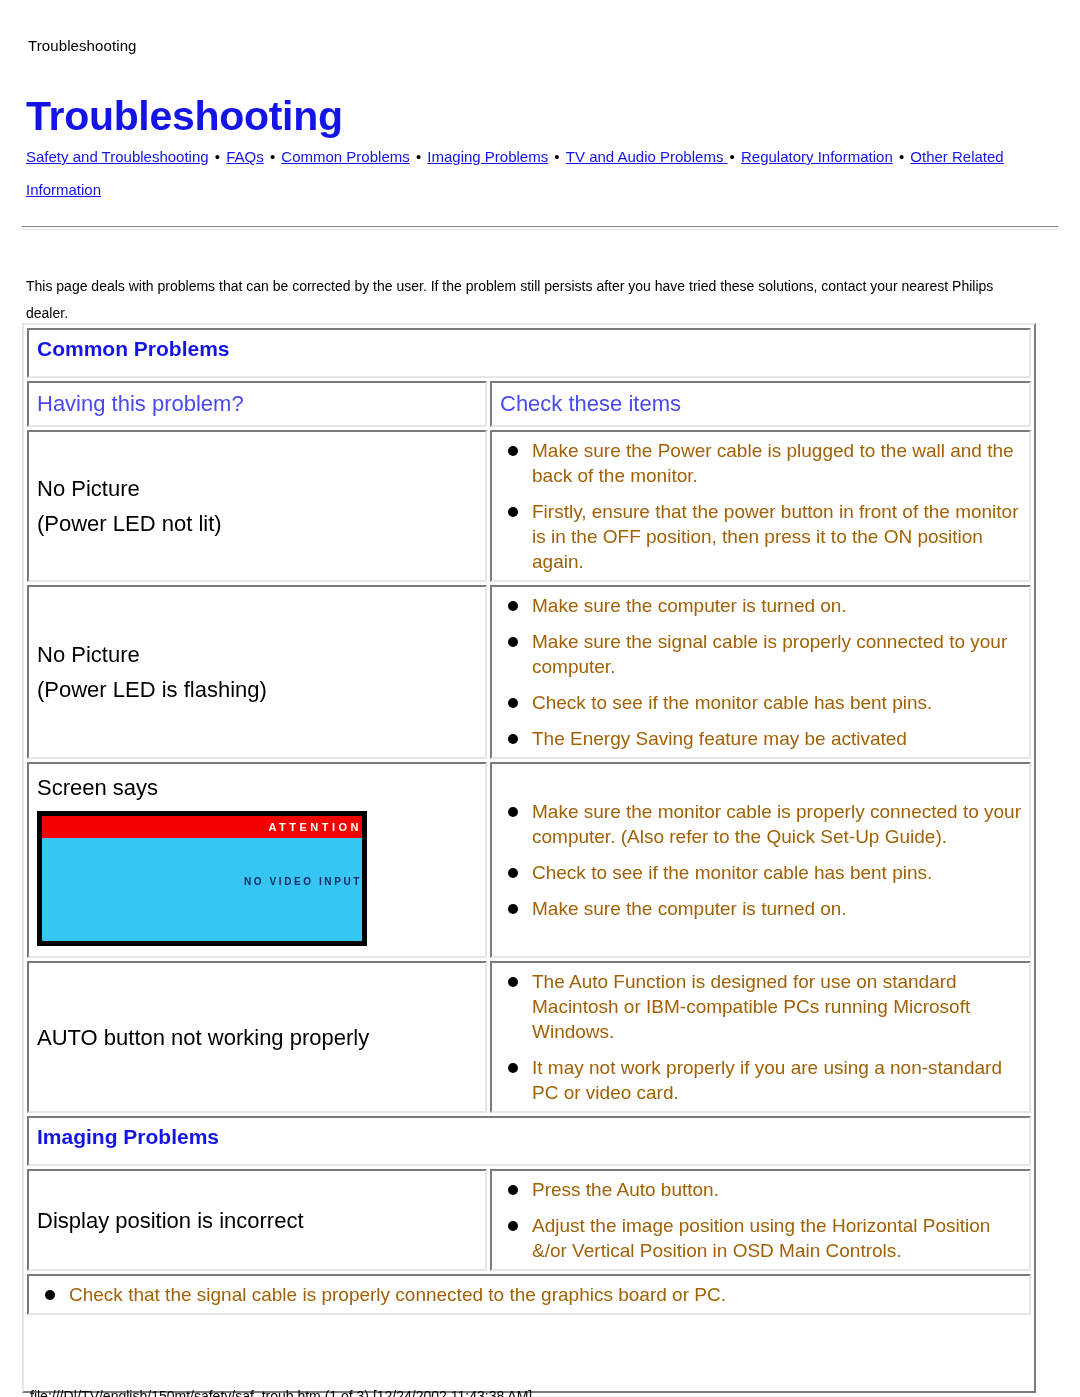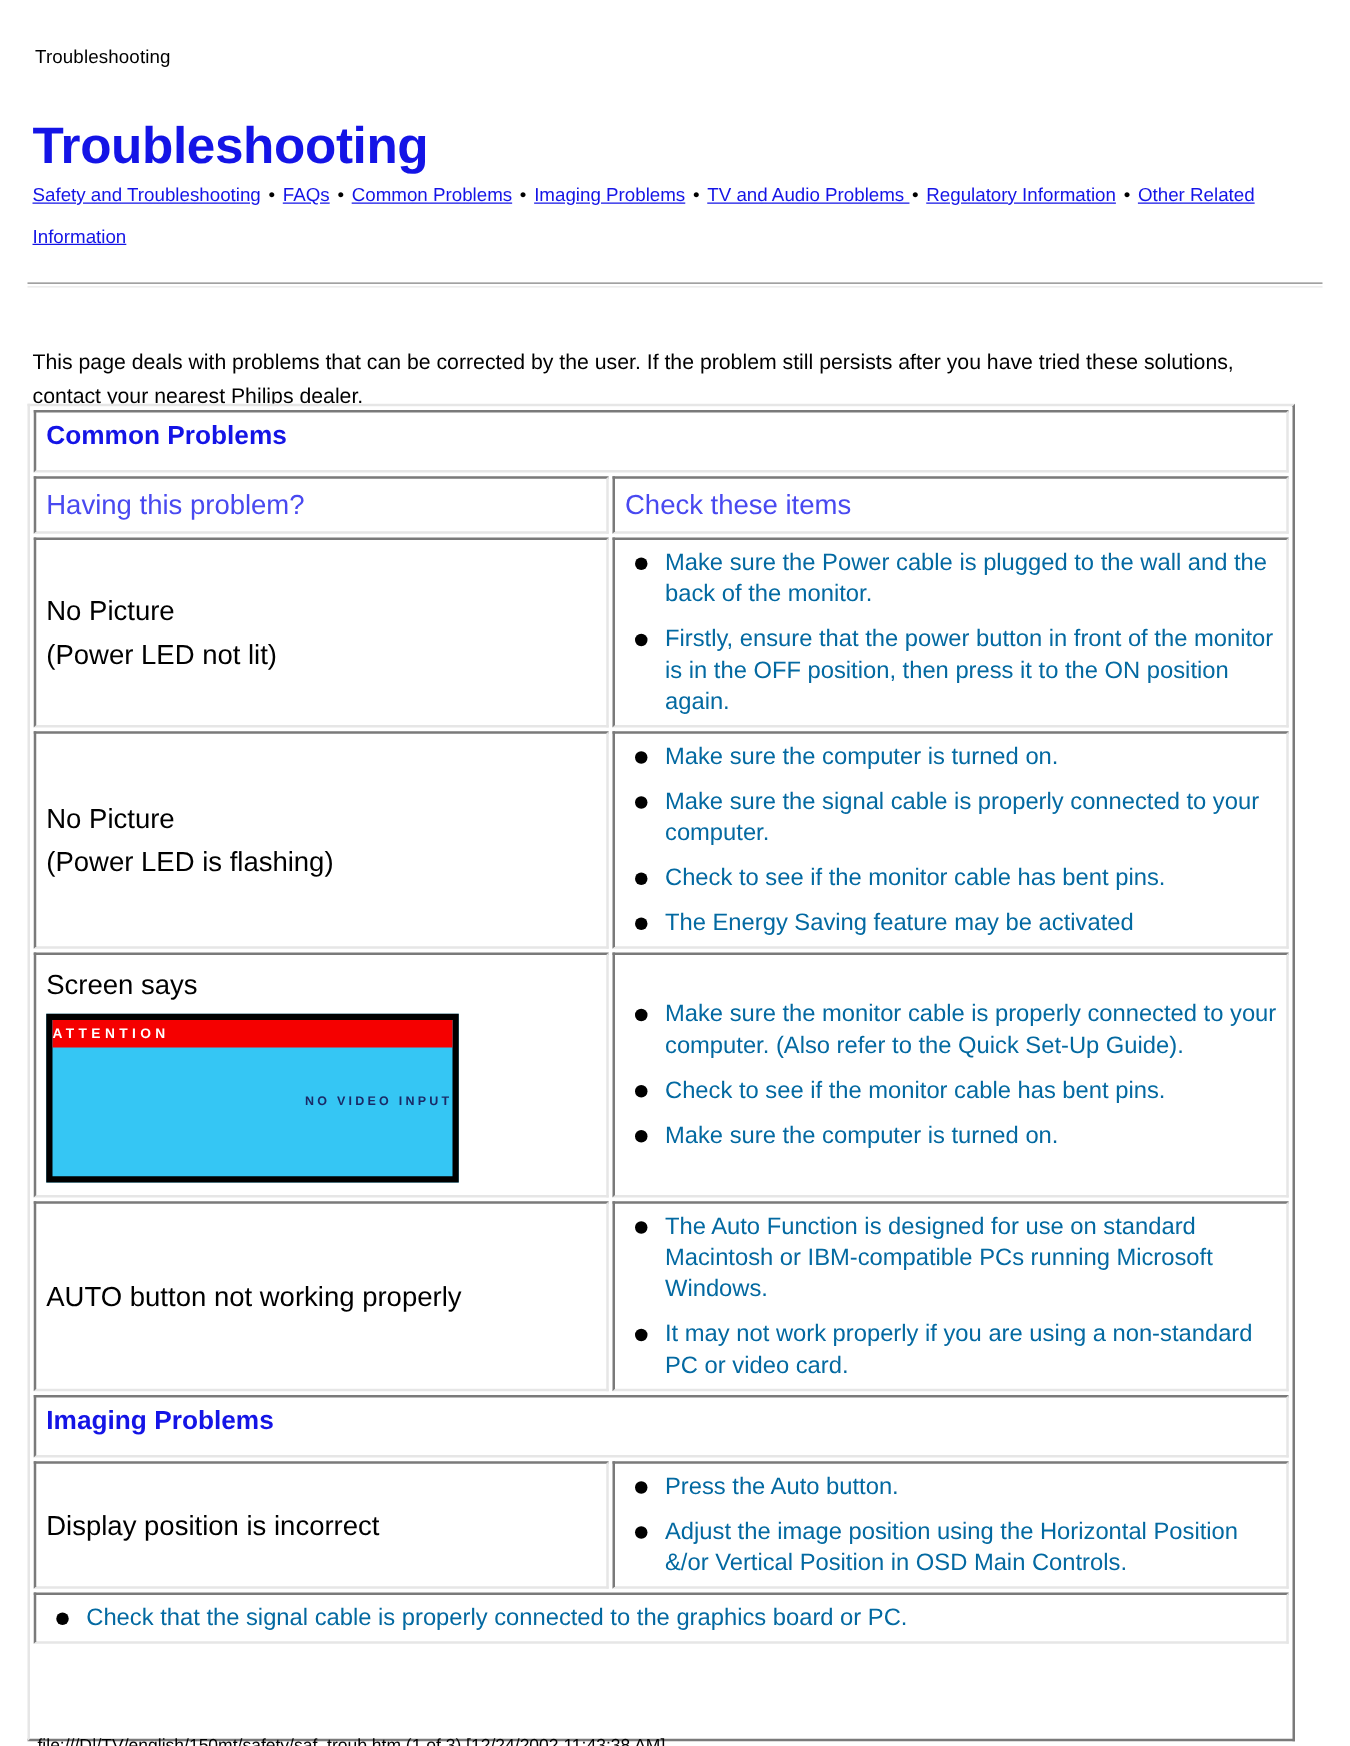--- a/index.html
+++ b/index.html
@@ -80,21 +80,21 @@
     border-bottom: 1px solid #e8e8e8;
     background: transparent;
   }
 
   
   .intro {
     position: absolute;
     left: 26px;
     top: 229px;
     width: 1012px;
-    font-size: 17px;
+    font-size: 14px;
     line-height: 27px;
     color: #000;
   }
 
   
   .outer-table {
     position: absolute;
     left: 22px;
     top: 293px;
     width: 1014px;
@@ -167,21 +167,21 @@
     list-style: none;
     margin: 0;
     padding: 0;
   }
   ul.checks li {
     position: relative;
     padding-left: 32px;
     font-size: 19px;
     line-height: 25px;
     margin-bottom: 11px;
-    color: #0369a1;
+    color: #a16207;
   }
   ul.checks li:last-child { margin-bottom: 0; }
   ul.checks li::before {
     content: "";
     position: absolute;
     left: 8px;
     top: 8px;
     width: 10px;
     height: 10px;
     border-radius: 50%;
@@ -196,21 +196,21 @@
     box-sizing: border-box;
     background: #35c6f4;
     margin-top: 6px;
     margin-bottom: 4px;
     position: relative;
   }
   .monitor .attn-bar {
     background: #f50000;
     height: 22px;
     line-height: 22px;
-    text-align: left;
+    text-align: right;
     color: #ffffff;
     font-size: 11px;
     font-weight: bold;
     letter-spacing: 3.5px;
   }
   .monitor .screen-msg {
     position: absolute;
     left: 0;
     right: 0;
     top: 60px;

